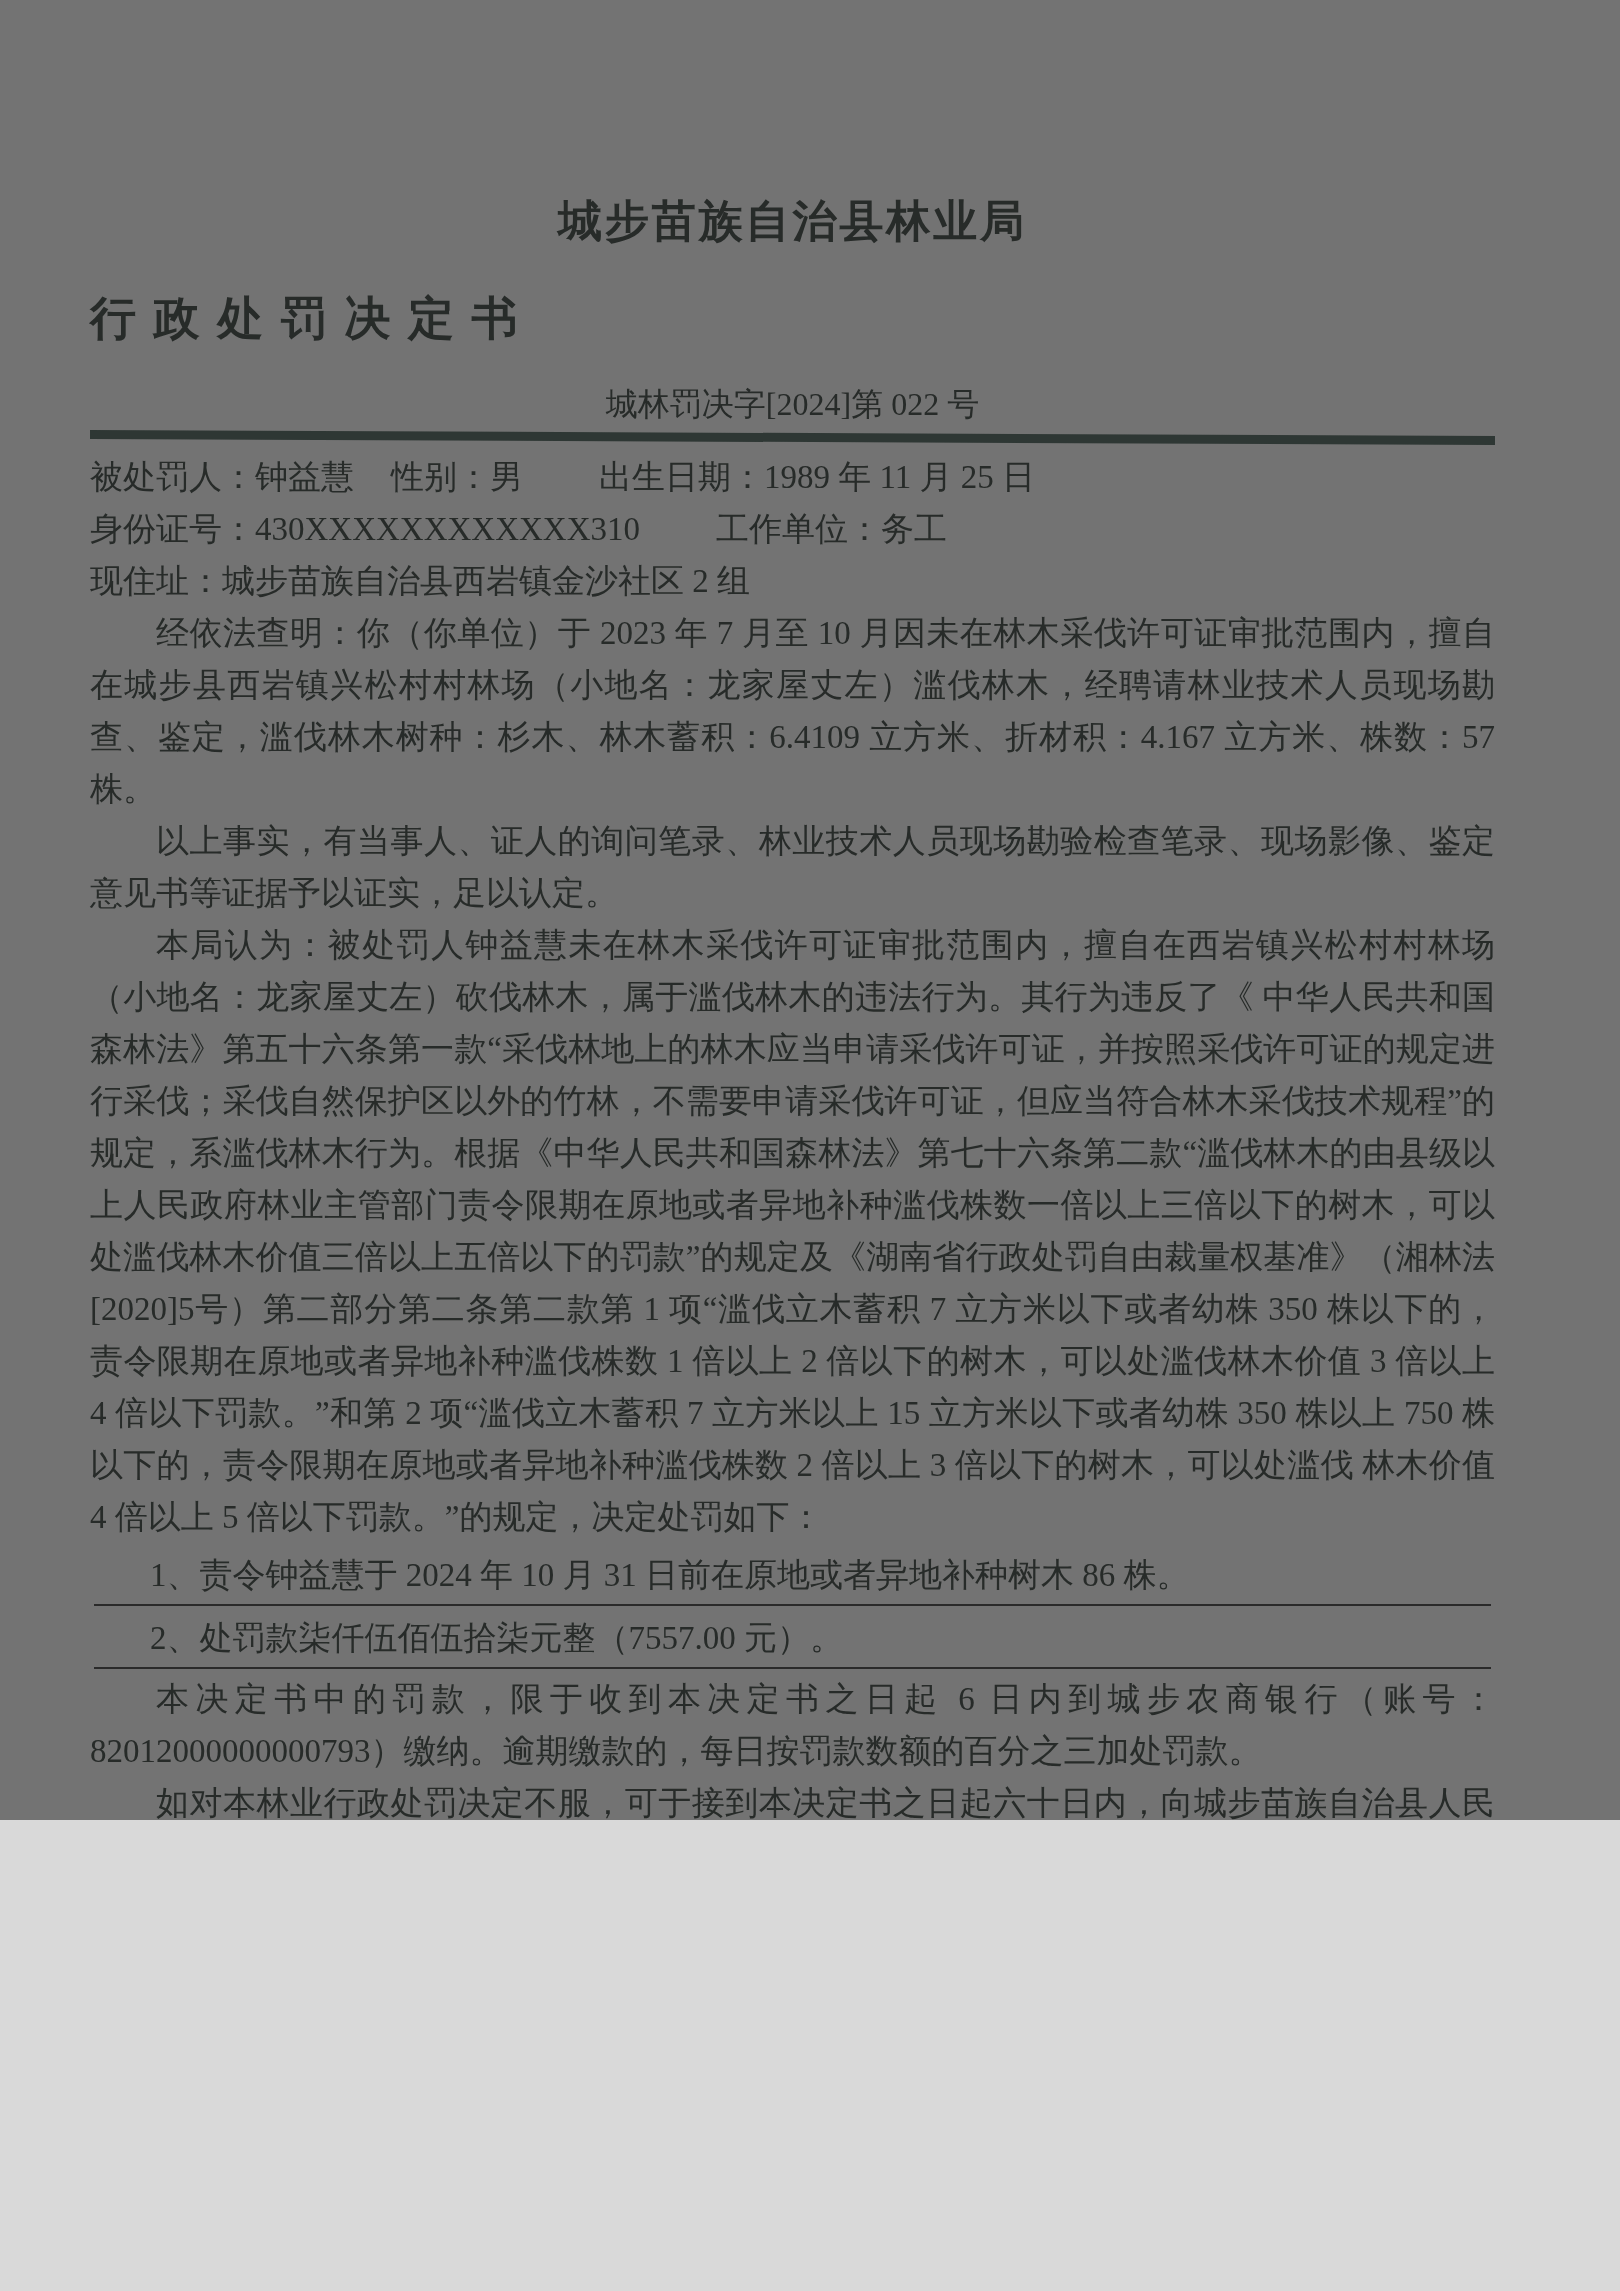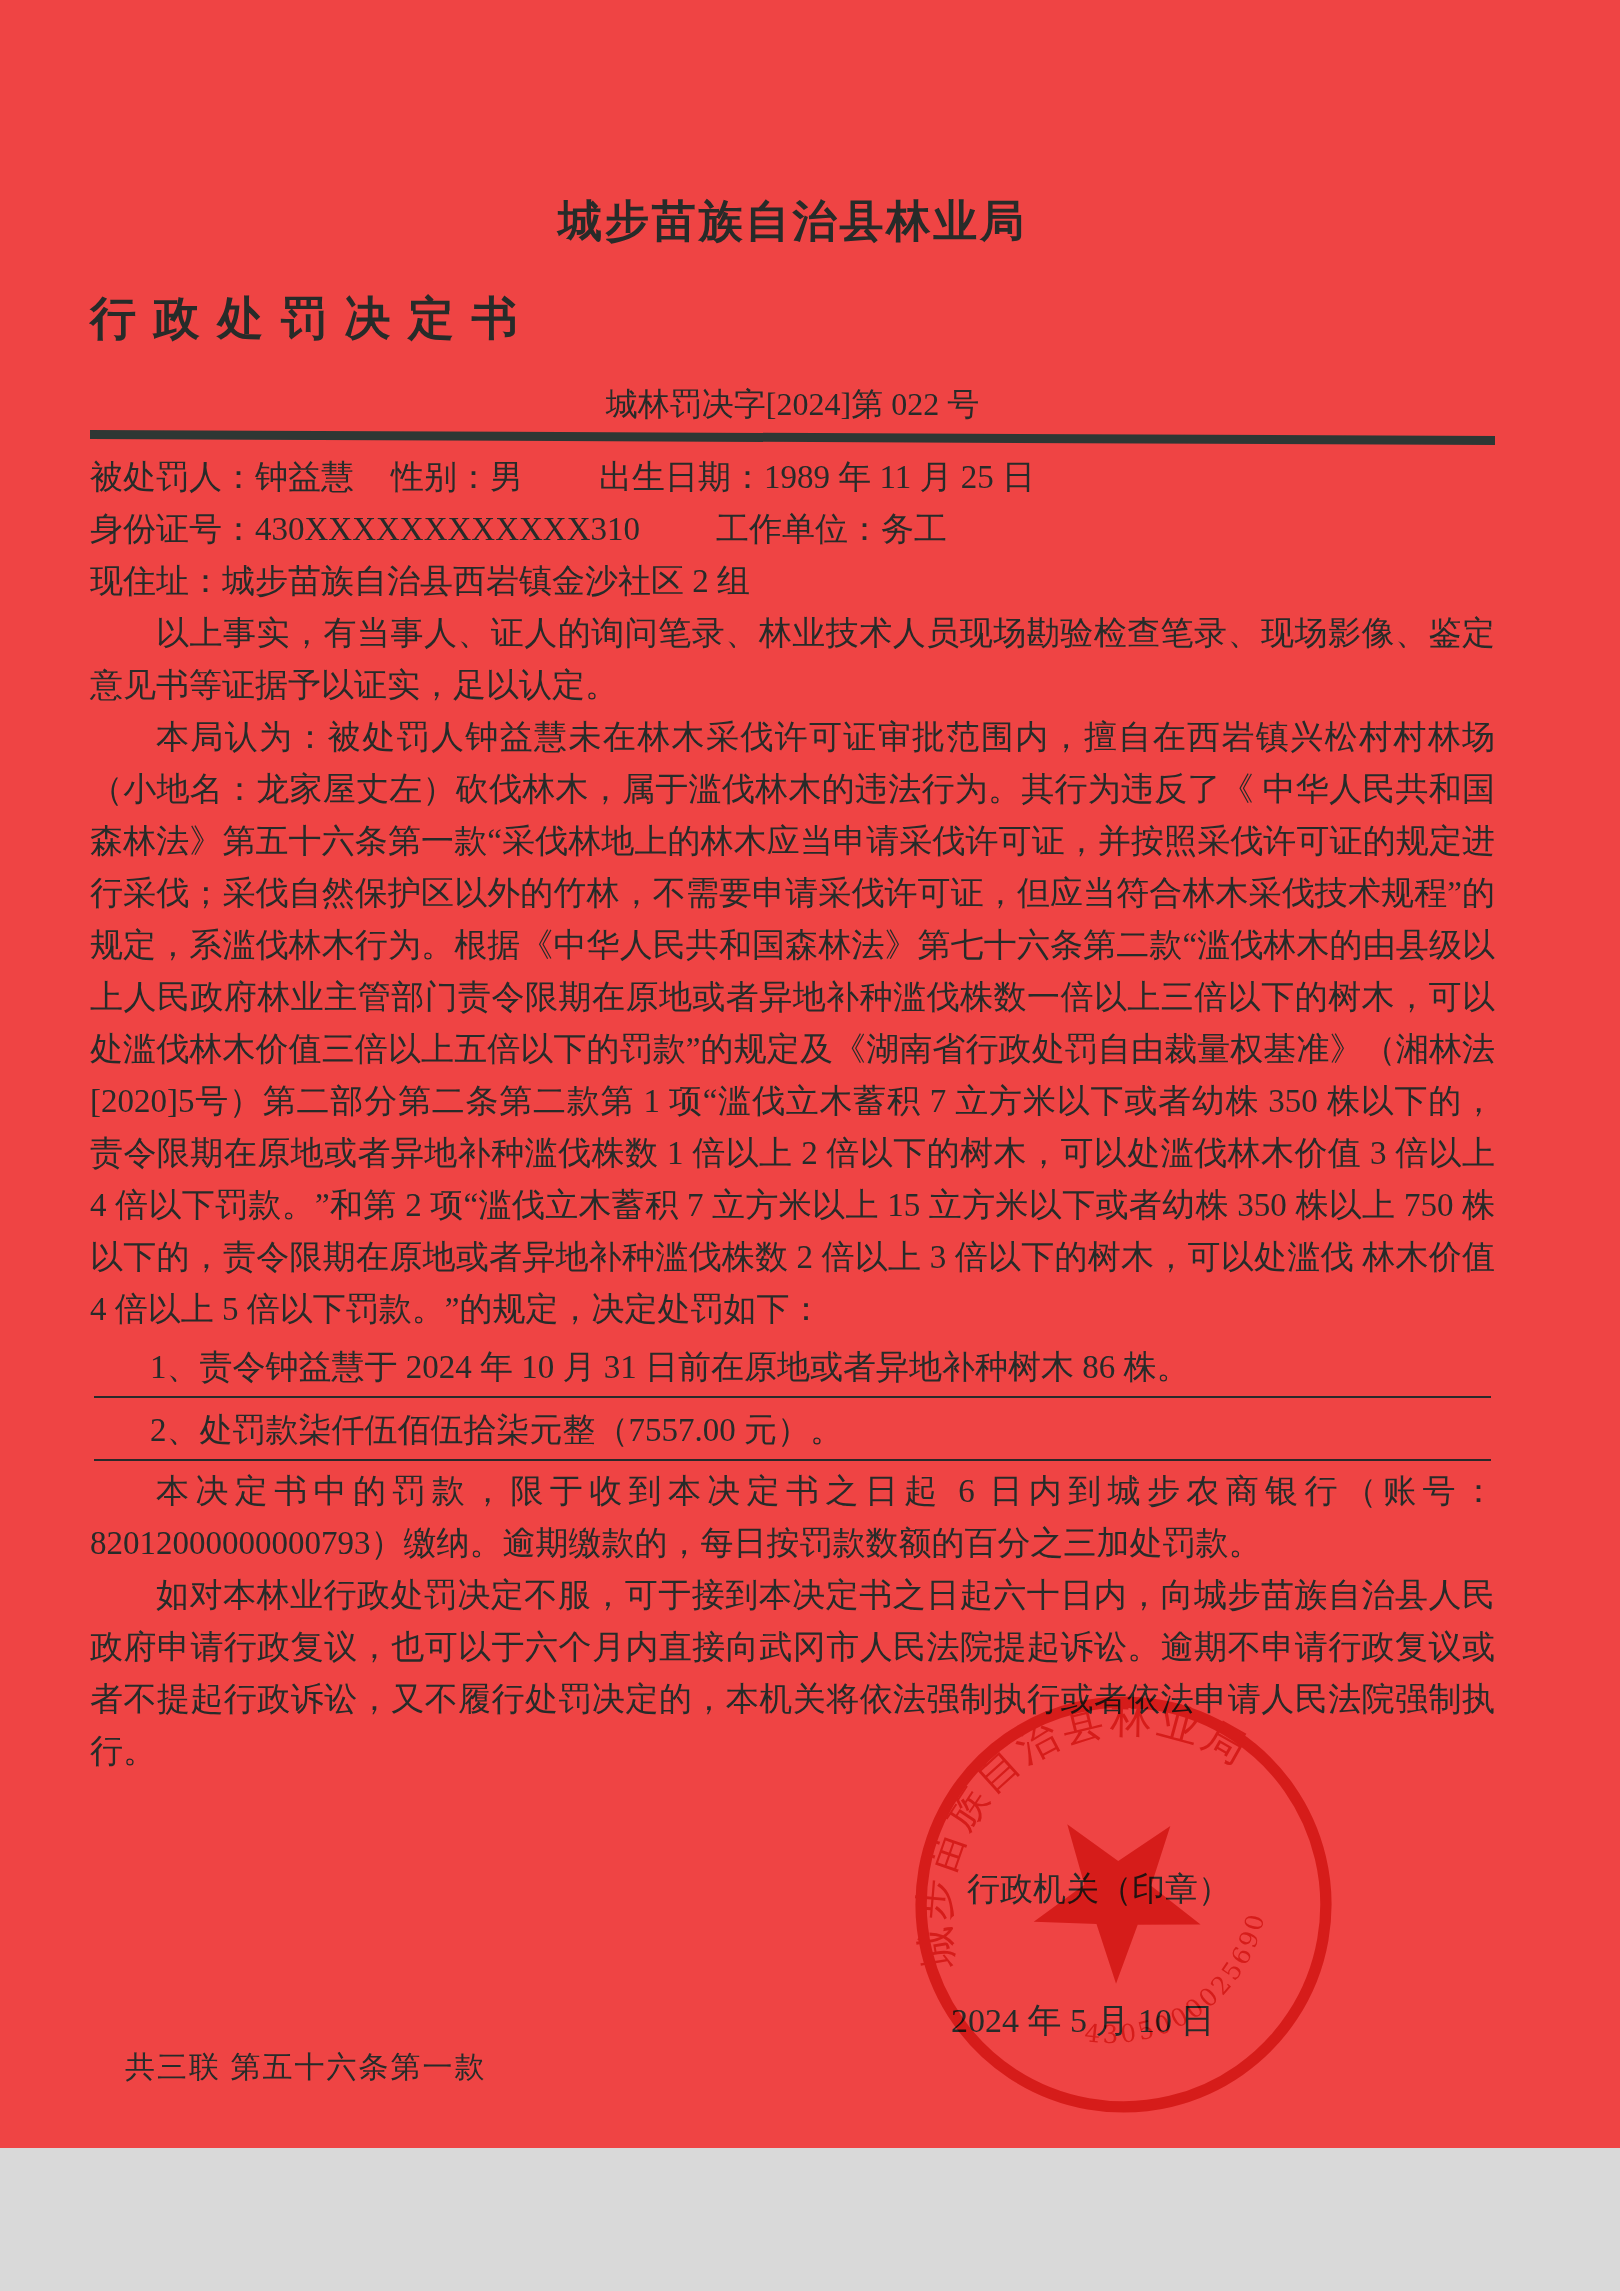--- a/index.html
+++ b/index.html
@@ -1,20 +1,20 @@
 <!DOCTYPE html>
 <html lang="zh"><head>
 <meta charset="utf-8">
 <style>
   html,body{margin:0;padding:0;background:#d9d9d9;}
   .page{
     position:relative;
-    width:1620px;height:2148px;
+    width:1620px;height:1820px;
     margin:0 auto;
-    background:#ef4444;
+    background:#737373;
     color:#272b29;
     font-family:"Liberation Serif","DejaVu Serif",serif;
     overflow:hidden;
   }
   .content{
     position:absolute;
     left:90px;right:125px;top:192px;
   }
   .agency-title{
     text-align:center;
@@ -105,20 +105,21 @@
     <div class="info-row">
       <span>被处罚人：</span><span>钟益慧</span><span class="gap-s"></span><span>性别：</span><span>男</span><span class="gap-m"></span><span>出生日期：</span><span>1989 年 11 月 25 日</span>
     </div>
     <div class="info-row">
       <span>身份证号：</span><span>430XXXXXXXXXXXX310</span><span class="gap-m"></span><span>工作单位：</span><span>务工</span>
     </div>
     <div class="info-row">
       <span>现住址：</span><span>城步苗族自治县西岩镇金沙社区 2 组</span>
     </div>
 
+    <p class="para">经依法查明：你（你单位）于 2023 年 7 月至 10 月因未在林木采伐许可证审批范围内，擅自在城步县西岩镇兴松村村林场（小地名：龙家屋丈左）滥伐林木，经聘请林业技术人员现场勘查、鉴定，滥伐林木树种：杉木、林木蓄积：6.4109 立方米、折材积：4.167 立方米、株数：57 株。</p>
     <p class="para">以上事实，有当事人、证人的询问笔录、林业技术人员现场勘验检查笔录、现场影像、鉴定意见书等证据予以证实，足以认定。</p>
     <p class="para">本局认为：被处罚人钟益慧未在林木采伐许可证审批范围内，擅自在西岩镇兴松村村林场（小地名：龙家屋丈左）砍伐林木，属于滥伐林木的违法行为。其行为违反了《 中华人民共和国森林法》第五十六条第一款“采伐林地上的林木应当申请采伐许可证，并按照采伐许可证的规定进行采伐；采伐自然保护区以外的竹林，不需要申请采伐许可证，但应当符合林木采伐技术规程”的规定，系滥伐林木行为。根据《中华人民共和国森林法》第七十六条第二款“滥伐林木的由县级以上人民政府林业主管部门责令限期在原地或者异地补种滥伐株数一倍以上三倍以下的树木，可以处滥伐林木价值三倍以上五倍以下的罚款”的规定及《湖南省行政处罚自由裁量权基准》（湘林法[2020]5号）第二部分第二条第二款第 1 项“滥伐立木蓄积 7 立方米以下或者幼株 350 株以下的，责令限期在原地或者异地补种滥伐株数 1 倍以上 2 倍以下的树木，可以处滥伐林木价值 3 倍以上 4 倍以下罚款。”和第 2 项“滥伐立木蓄积 7 立方米以上 15 立方米以下或者幼株 350 株以上 750 株以下的，责令限期在原地或者异地补种滥伐株数 2 倍以上 3 倍以下的树木，可以处滥伐 林木价值 4 倍以上 5 倍以下罚款。”的规定，决定处罚如下：</p>
 
     <p class="decision">1、责令钟益慧于 2024 年 10 月  31 日前在原地或者异地补种树木 86 株。</p>
     <p class="decision">2、处罚款柒仟伍佰伍拾柒元整（7557.00 元）。</p>
 
     <p class="para">本决定书中的罚款，限于收到本决定书之日起 6 日内到城步农商银行（账号：82012000000000793）缴纳。逾期缴款的，每日按罚款数额的百分之三加处罚款。</p>
     <p class="para">如对本林业行政处罚决定不服，可于接到本决定书之日起六十日内，向城步苗族自治县人民政府申请行政复议，也可以于六个月内直接向武冈市人民法院提起诉讼。逾期不申请行政复议或者不提起行政诉讼，又不履行处罚决定的，本机关将依法强制执行或者依法申请人民法院强制执行。</p>
 
     <div class="signature-block">

